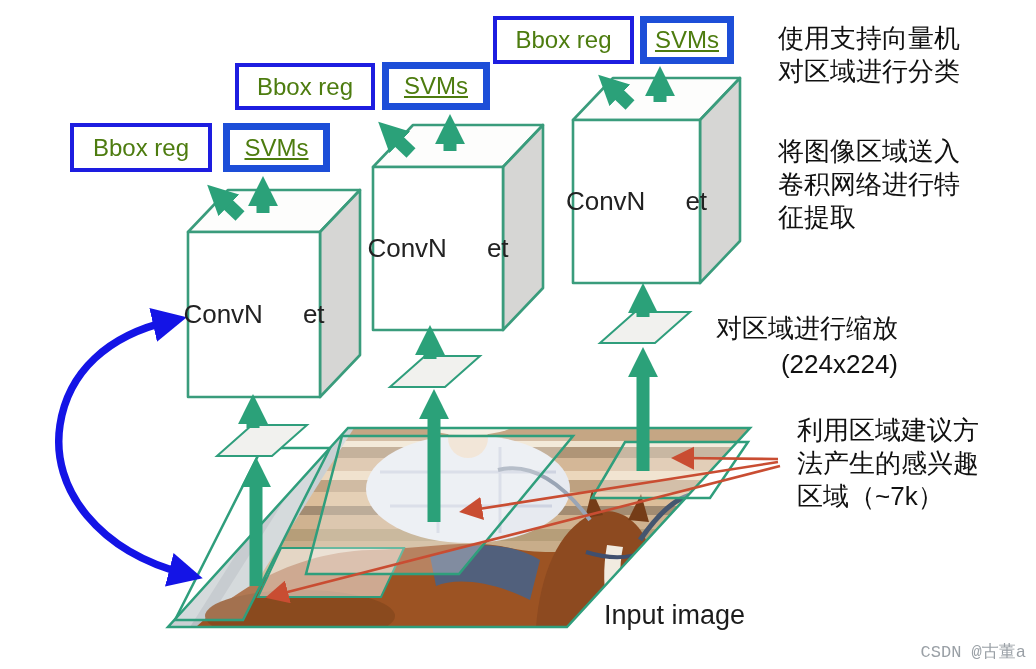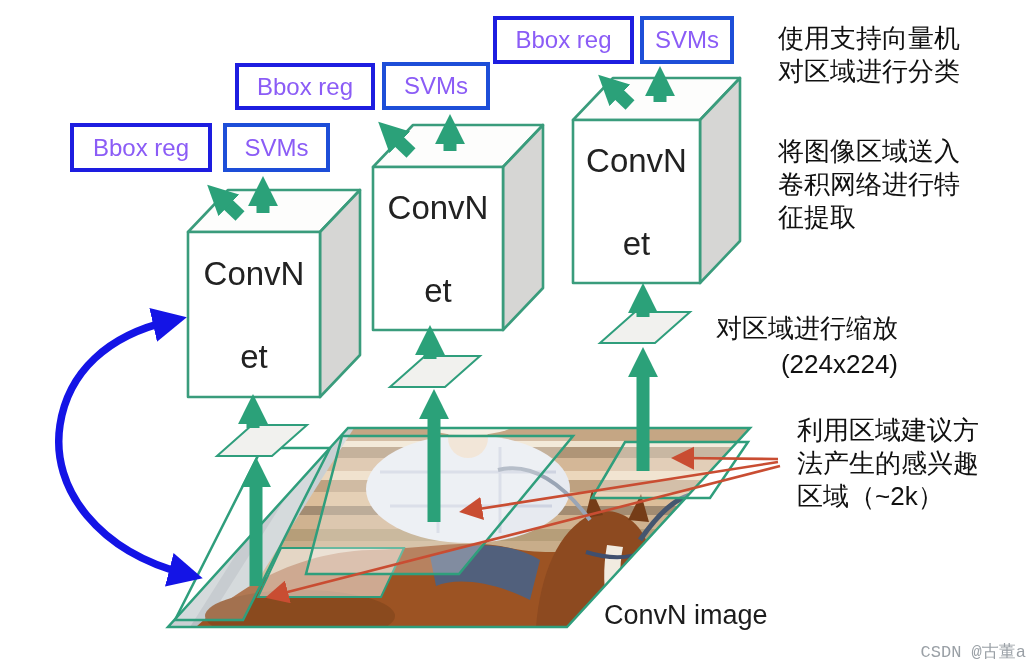--- a/index.html
+++ b/index.html
@@ -9,33 +9,33 @@
     background:#ffffff;
     font-family:"Liberation Sans","DejaVu Sans",sans-serif;
     overflow:hidden;
   }
   .layer{position:absolute;left:0;top:0;}
   
   .tagbox{
     position:absolute;
     display:flex;align-items:center;justify-content:center;
     background:#ffffff;
-    color:#8b5cf6;
+    color:#4d7c0f;
     font-size:24px;
     box-sizing:border-box;
     white-space:nowrap;
   }
   .tag-bbox{border:4px solid #1d1de0;}
-  .tag-svm{border:4px solid #1d4ed8;}
+  .tag-svm{border:7px solid #1d4ed8;text-decoration:underline;}
   
   .cubelabel{
     position:absolute;
-    display:flex;flex-direction:column;align-items:center;justify-content:center;
+    display:flex;flex-direction:row;align-items:center;justify-content:center;
     color:#222222;
-    font-size:33px;
+    font-size:26px;
     line-height:43px;
     text-align:center;
     gap:40px;
   }
   
   .note{
     position:absolute;
     color:#111111;
     font-size:26px;
     line-height:33px;
@@ -202,18 +202,18 @@
 
   <div class="note" style="left:778px;top:135px;">将图像区域送入
 卷积网络进行特
 征提取</div>
   <div class="note" style="left:778px;top:22px;">使用支持向量机
 对区域进行分类</div>
   <div class="note note-resize" style="left:716px;top:310px;">对区域进行缩放
 (224x224)</div>
   <div class="note" style="left:797px;top:414px;">利用区域建议方
 法产生的感兴趣
-区域（~2k）</div>
-
-  <div class="input-label" style="left:604px;top:600px;">ConvN image</div>
+区域（~7k）</div>
+
+  <div class="input-label" style="left:604px;top:600px;">Input image</div>
 
   <div class="watermark">CSDN @古董a</div>
 </div>
 
 </body></html>

